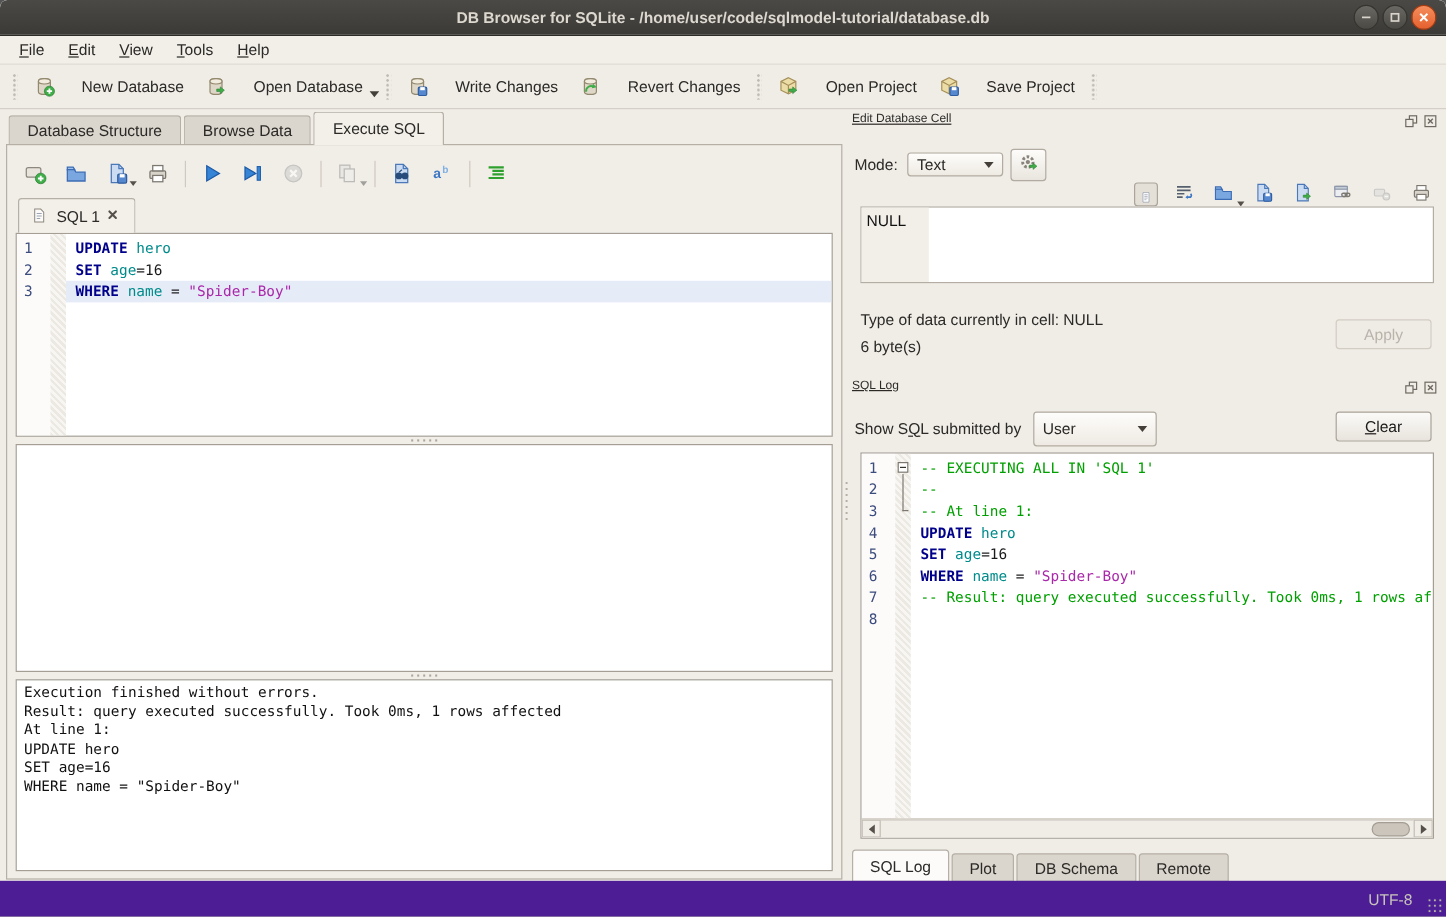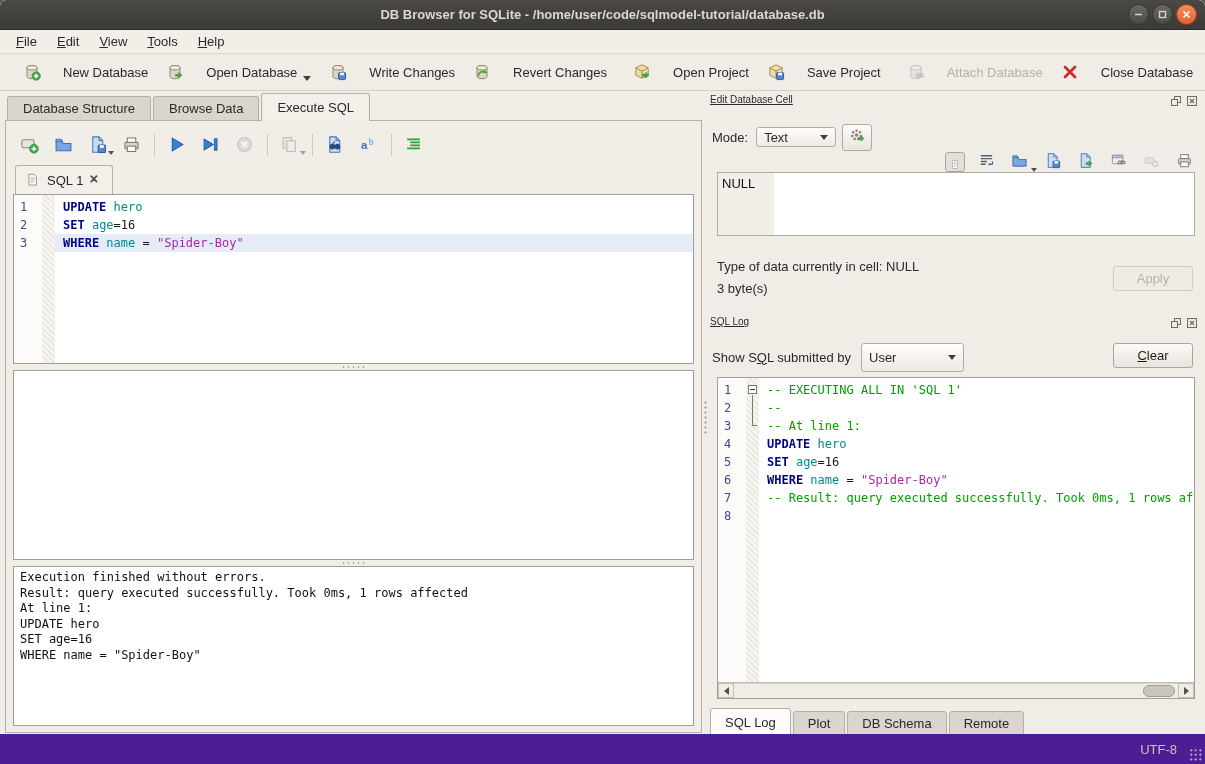--- a/index.html
+++ b/index.html
@@ -258,41 +258,20 @@
               <path d="M9 1.8l6.2 3v7.4L9 15.2l-6.2-3V4.8z" fill="#ecdca6" stroke="#a5905a"></path>
               <path d="M9 8.2v7M2.8 4.8L9 8.2l6.2-3.4" stroke="#a5905a" fill="none"></path>
               <rect x="9.6" y="9.6" width="7" height="7" rx="1" fill="#5588cf" stroke="#2f5c9e"></rect>
               <rect x="11.2" y="9.6" width="3.8" height="2.6" fill="#fff"></rect>
             </svg>
           </span>
           <span>Save Project</span>
         </span>
       </span>
       <span class="tb-handle"></span>
-      <span class="tb-group">
-        <span class="tb-btn disabled">
-          <span class="ic">
-            <svg width="18" height="18" viewBox="0 0 18 18">
-              <path d="M4 4.8c0-1.5 2.2-2.3 5-2.3s5 .8 5 2.3v8.6c0 1.5-2.2 2.3-5 2.3s-5-.8-5-2.3z" fill="#ded6c6" stroke="#93896f"></path>
-              <ellipse cx="9" cy="4.8" rx="5" ry="2.2" fill="#f2ecdf" stroke="#93896f"></ellipse>
-              <rect x="9.4" y="11" width="4" height="3" rx="1.5" fill="none" stroke="#8a857c" stroke-width="1.3"></rect>
-              <rect x="12.4" y="11" width="4" height="3" rx="1.5" fill="none" stroke="#8a857c" stroke-width="1.3"></rect>
-            </svg>
-          </span>
-          <span>Attach Database</span>
-        </span>
-        <span class="tb-btn">
-          <span class="ic">
-            <svg width="18" height="18" viewBox="0 0 18 18">
-              <path d="M4 4l10 10M14 4L4 14" stroke="#cc2a2a" stroke-width="2.8" stroke-linecap="round"></path>
-            </svg>
-          </span>
-          <span>Close Database</span>
-        </span>
-      </span>
     </div>
 
   <div id="left-pane">
     <div id="main-tabs">
         <span class="mtab">Database Structure</span>
         <span class="mtab">Browse Data</span>
         <span class="mtab active">Execute SQL</span>
       </div>
     <div id="left-frame">
       <div id="sql-toolbar">
@@ -514,21 +493,21 @@
           </span>
         </span>
     </div>
 
     <div id="cell-value-box">
       <span id="cell-null-strip"></span>
       <span id="cell-value">NULL</span>
     </div>
 
     <div id="type-info">Type of data currently in cell: NULL</div>
-    <div id="size-info">3 byte(s)</div>
+    <div id="size-info">6 byte(s)</div>
     <div class="push-btn" id="apply-btn">Apply</div>
 
     <div class="dock-header" id="log-header">
       <span class="dock-title">SQL Log</span>
       <span class="dock-btns">
         <span class="ic">
             <svg width="12" height="12">
               <rect x="4.5" y="1.5" width="6" height="6" fill="none" stroke="#6e6a62"></rect>
               <rect x="1.5" y="4.5" width="6" height="6" fill="#f0ede7" stroke="#6e6a62"></rect>
             </svg>

